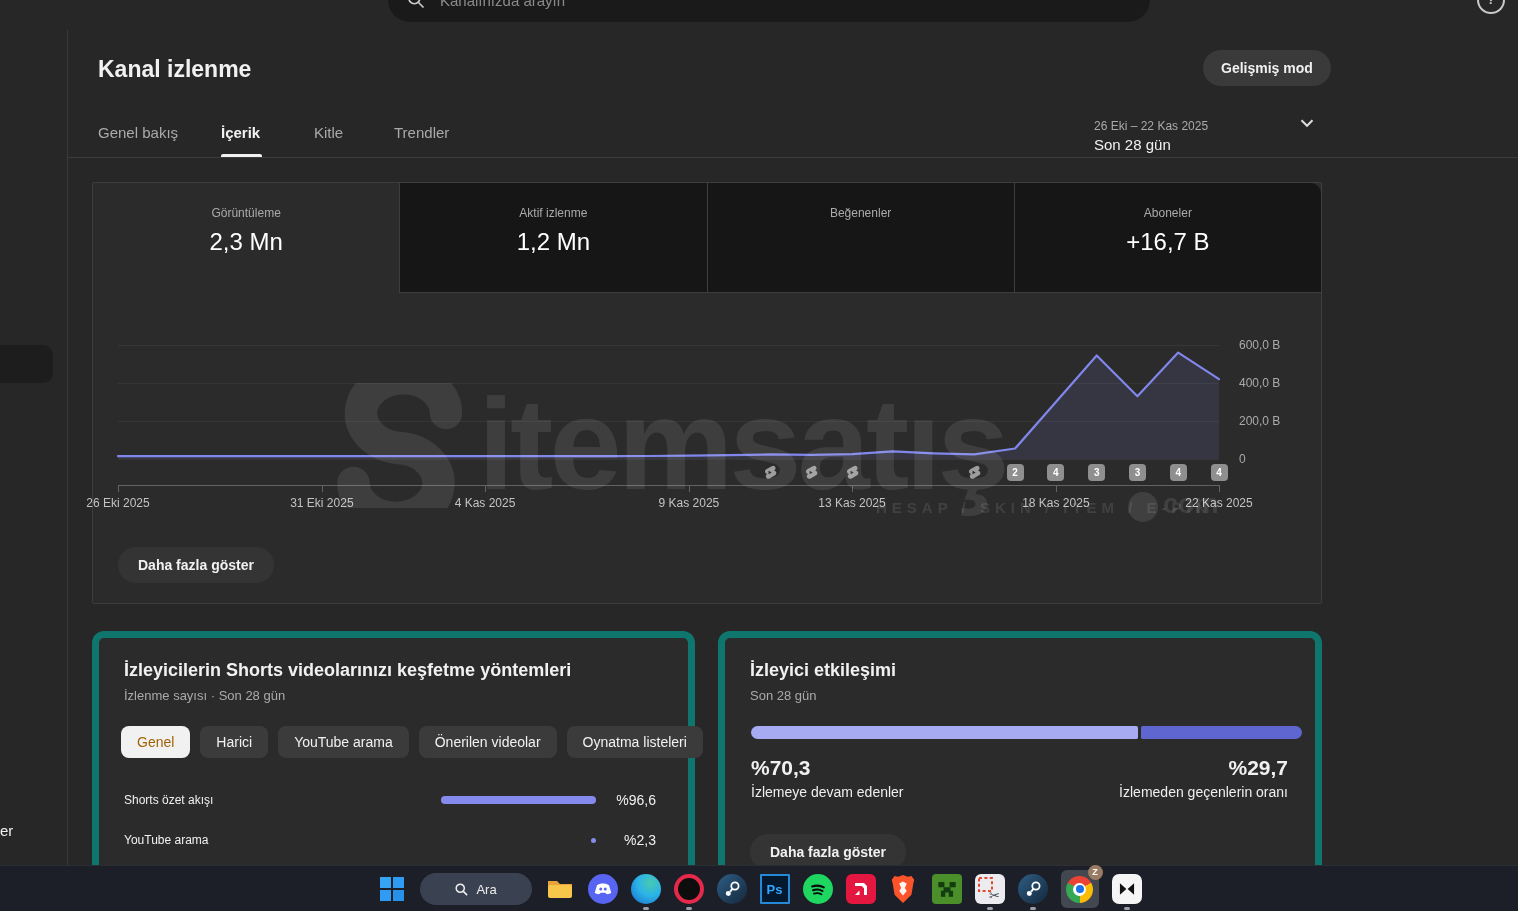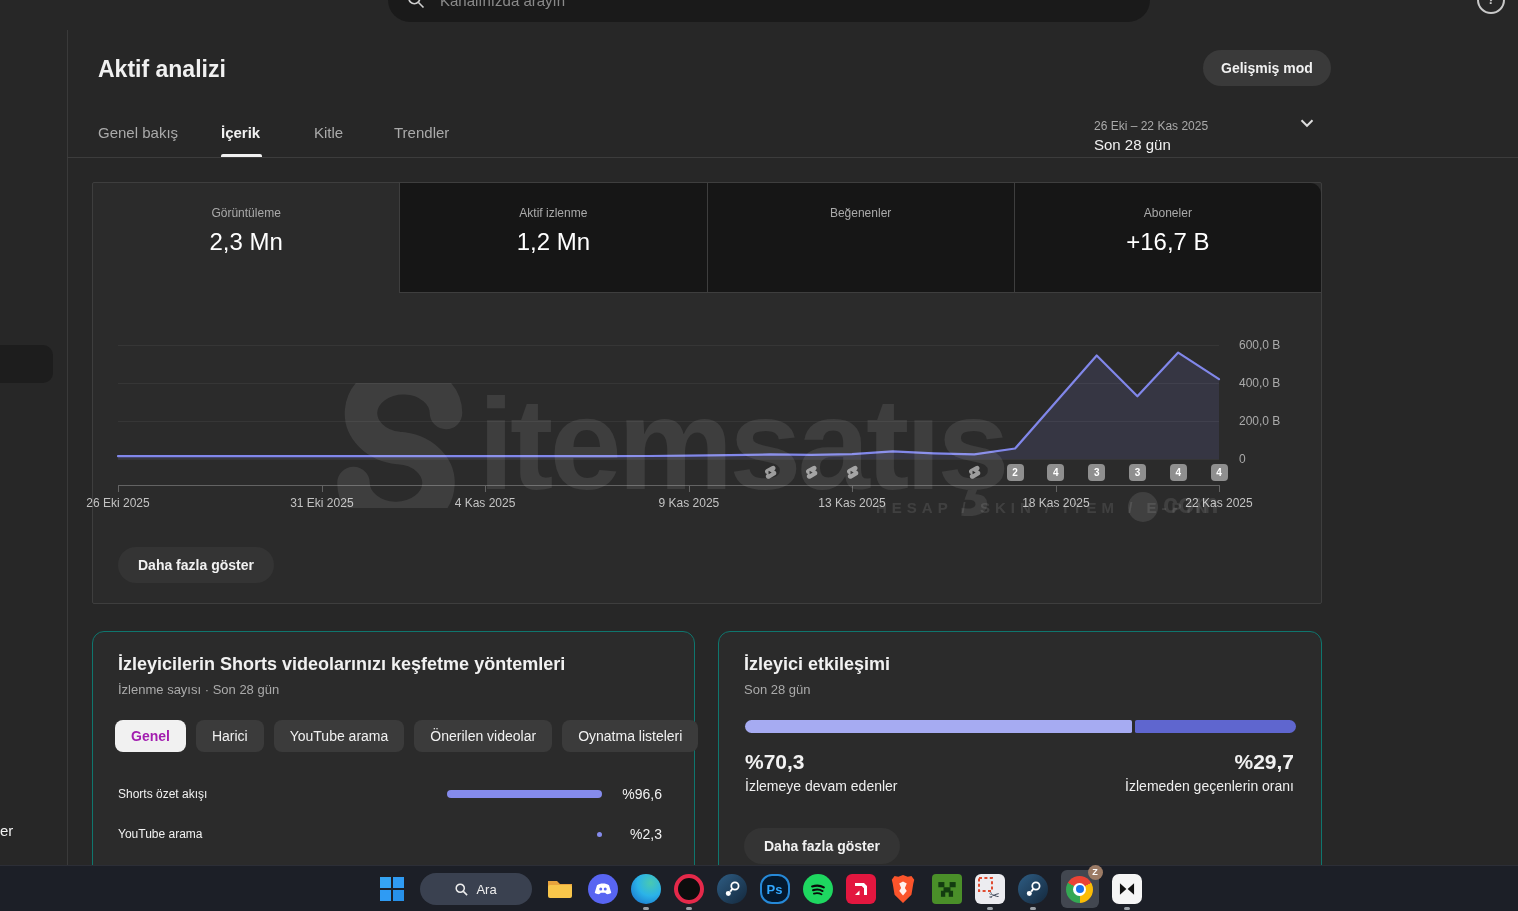--- a/index.html
+++ b/index.html
@@ -52,29 +52,29 @@
              font-weight:bold;display:flex;align-items:center;cursor:pointer;}
   .card-show-more{left:25px;top:364px;}
   
   .wm{pointer-events:none;z-index:6;color:rgba(255,255,255,0.09);}
   .wm-brand{left:385px;top:196px;font-size:130px;font-weight:bold;letter-spacing:-4px;line-height:1;}
   .wm-tag{left:783px;top:316px;font-size:15px;font-weight:bold;letter-spacing:5px;color:rgba(255,255,255,0.10);}
   .wm-dot{left:1035px;top:309px;width:30px;height:30px;border-radius:50%;background:rgba(255,255,255,0.10);}
   .wm-com{left:1070px;top:306px;font-size:27px;font-weight:bold;color:rgba(255,255,255,0.10);}
   .wm-logo{left:228px;top:200px;}
   
-  .b-card{background:#2b2b2b;border:1px solid #0f766e;border-radius:12px;box-sizing:border-box;}
+  .b-card{background:#2b2b2b;border:7px solid #0f766e;border-radius:12px;box-sizing:border-box;}
   .discover-card{left:92px;top:631px;width:603px;height:280px;}
   .engage-card{left:718px;top:631px;width:604px;height:280px;}
   .card-title{left:25px;top:22px;font-size:18px;font-weight:bold;}
   .card-sub{left:25px;top:50px;font-size:13px;color:#aaa;}
   .chip-row{left:22px;top:88px;display:flex;gap:10px;}
   .chip{height:32px;padding:0 16px;border-radius:8px;background:#3b3b3b;color:#f1f1f1;font-size:14px;
         font-weight:500;display:flex;align-items:center;cursor:pointer;white-space:nowrap;}
-  .chip.active{background:#f1f1f1;color:#a21caf;font-weight:bold;}
+  .chip.active{background:#f1f1f1;color:#a16207;font-weight:normal;}
   .traffic-row{position:absolute;left:25px;right:32px;height:20px;display:flex;align-items:center;}
   .traffic-label{flex:1;font-size:12px;}
   .traffic-barwrap{width:160px;display:flex;justify-content:flex-end;align-items:center;margin-right:14px;}
   .traffic-bar{height:8px;border-radius:4px;background:#858bec;}
   .traffic-bar.dot{width:5px !important;height:5px;border-radius:50%;}
   .traffic-val{width:46px;text-align:right;font-size:14px;}
   .split-bar{left:26px;top:88px;width:551px;height:13px;display:flex;gap:3px;}
   .seg-left{background:#a6abf2;border-radius:7px 2px 2px 7px;}
   .seg-right{background:#5f66cf;border-radius:2px 7px 7px 2px;flex:1;}
   .pct-left{left:26px;top:118px;font-size:21px;font-weight:bold;}
@@ -85,21 +85,21 @@
   
   .taskbar{left:0;top:865px;width:1518px;height:46px;background:#1c1f27;
            border-top:1px solid rgba(255,255,255,0.07);display:flex;align-items:center;
            justify-content:center;gap:13px;}
   .tb-item{position:relative;width:30px;height:30px;flex:none;cursor:pointer;}
   .tb-run{position:absolute;left:50%;transform:translateX(-50%);bottom:-6px;width:6px;height:3px;
           border-radius:2px;background:#9aa0a6;}
   .tb-search{width:112px;height:32px;border-radius:16px;background:#3a4150;display:flex;
              align-items:center;justify-content:center;gap:7px;color:#eee;font-size:13px;flex:none;cursor:pointer;}
   .ic-circle{width:30px;height:30px;border-radius:50%;}
-  .ic-rs{width:30px;height:30px;border-radius:12px;box-sizing:border-box;}
+  .ic-rs{width:30px;height:30px;border-radius:1px;box-sizing:border-box;}
   .ic-edge{background:radial-gradient(circle at 65% 30%,#49c9b1 0%,#2bb3e8 45%,#1667c9 100%);}
   .ic-opera{background:#0d0d0d;border:4px solid #e5294a;box-sizing:border-box;}
   .ic-steam{background:linear-gradient(135deg,#2e5d84,#14283c);display:flex;align-items:center;justify-content:center;}
   .ic-ps{background:#04192e;border:2px solid #2689d8;color:#31a8ff;font-size:13px;font-weight:bold;
          display:flex;align-items:center;justify-content:center;}
   .ic-spotify{background:#1ed760;display:flex;align-items:center;justify-content:center;}
   .ic-amd{background:#e3173f;display:flex;align-items:center;justify-content:center;border-radius:6px;}
   .ic-mc{background:#4a8f29;border-radius:4px;display:flex;align-items:center;justify-content:center;}
   .ic-snip{background:#ececf0;border-radius:6px;}
   .ic-capcut{background:#f5f5f5;border-radius:7px;display:flex;align-items:center;justify-content:center;}
@@ -126,21 +126,21 @@
       <line x1="15" y1="15" x2="21" y2="21" stroke="#cfcfcf" stroke-width="2"></line>
     </svg>
     <input placeholder="Kanalınızda arayın" style="">
   </div>
   <div class="abs help-circle">?</div>
 
   <div class="abs gutter-line"></div>
   <div class="abs peek-panel"></div>
   <div class="abs edge-fragment">er</div>
 
-  <div class="abs page-title">Aktif analizi</div>
+  <div class="abs page-title">Kanal izlenme</div>
   <div class="abs adv-btn">Gelişmiş mod</div>
   <div class="abs date-sel">
     <div class="date-range">26 Eki – 22 Kas 2025</div>
     <div class="date-preset">Son 28 gün</div>
   </div>
   <svg class="abs chevron" width="22" height="22" viewBox="0 0 24 24">
     <polyline points="6,9 12,15 18,9" fill="none" stroke="#ddd" stroke-width="2.2"></polyline>
   </svg>
 
   <div class="abs tab" style="left:98px">Genel bakış</div>

